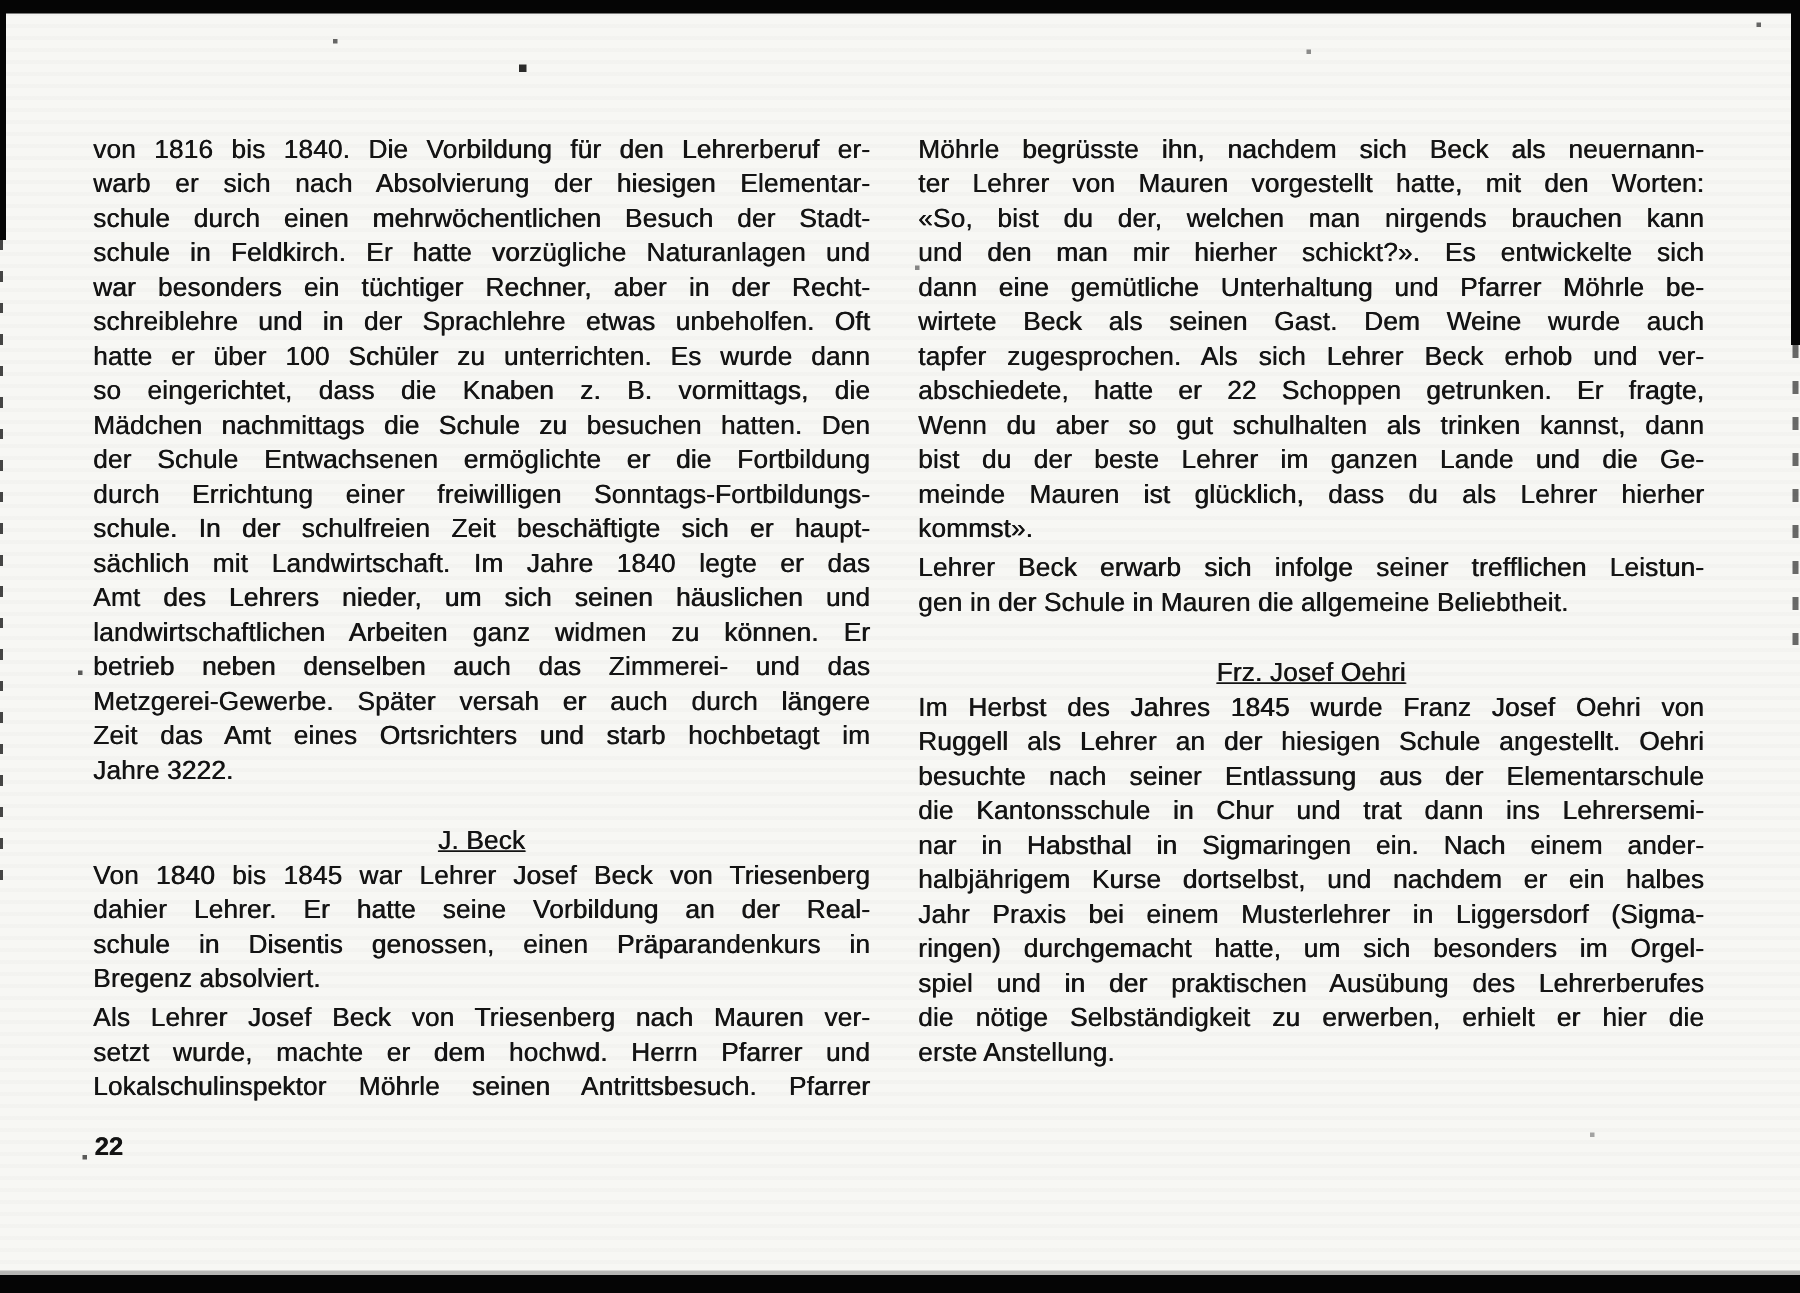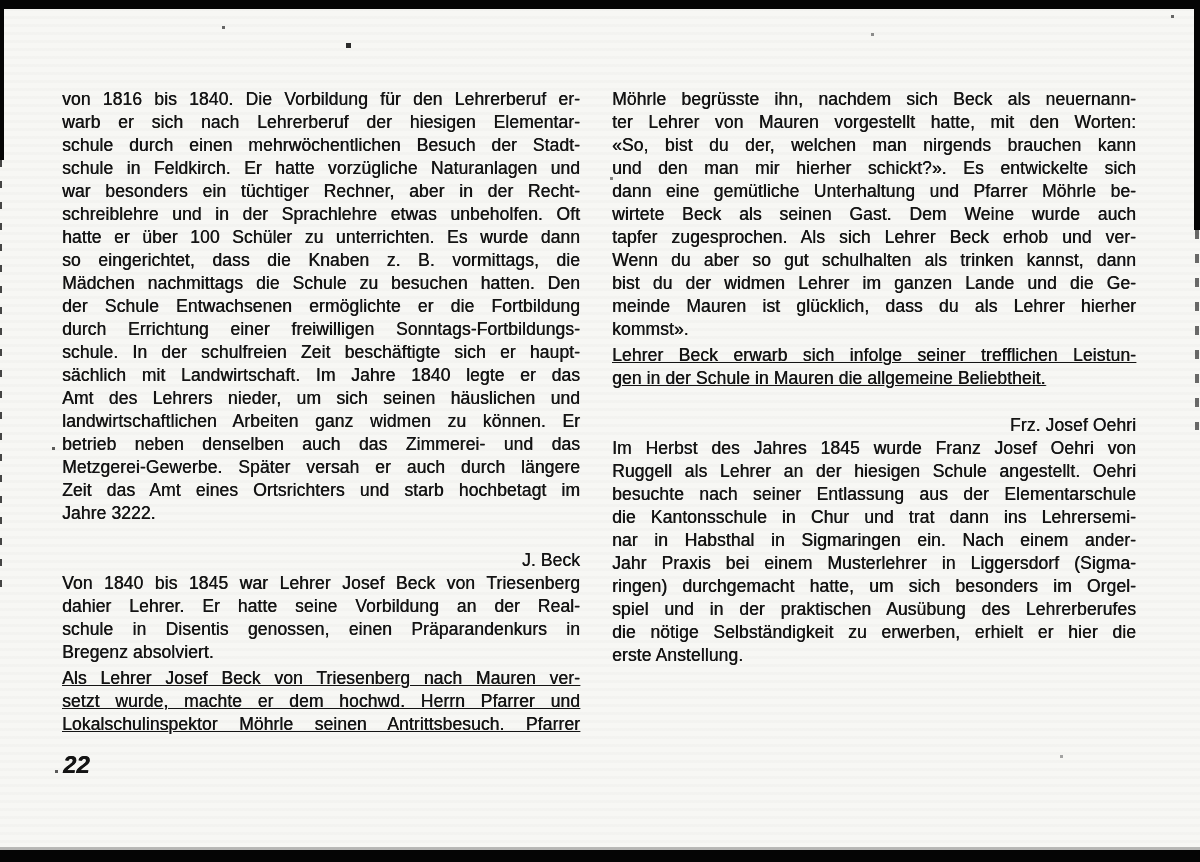--- a/index.html
+++ b/index.html
@@ -47,53 +47,52 @@
   .col {
     position: absolute; top: 88px;
     font-size: 17.5px;
     line-height: 23px;
     letter-spacing: 0.1px;
     text-shadow: 0.4px 0 0 currentColor;  
   }
   .col-left  { left: 62px;  width: 518px; }
   .col-right { left: 612px; width: 524px; }
   .para { margin: 0; }
-  .para + .para { margin-top: 3px; text-decoration: underline; }
+  .para + .para { margin-top: 3px; }
   .line {
     text-align: justify;
     text-align-last: justify;
     white-space: nowrap;
   }
   .line.last { text-align-last: left; }
-  .heading { margin-top: 24px; text-align: right; }
+  .heading { margin-top: 24px; text-align: center; text-decoration: underline; }
   .page-number {
     position: absolute; left: 63px; top: 753px;
-    font-size: 24px; font-weight: bold;
+    font-size: 17px; font-weight: bold;
     line-height: 23px;
     text-shadow: 0.3px 0 0 currentColor;
-    font-style: italic;
   }
 </style>
 </head>
 <body>
 
 <div class="scan" style="--ink: #141414;">
 
   <div class="edge edge-top"></div>
   <div class="edge edge-bottom"></div>
   <div class="edge edge-left-solid"></div>
   <div class="edge-left-dash" style="position:absolute;"></div>
   <div class="edge edge-right-solid"></div>
   <div class="edge-right-dash" style="position:absolute;"></div>
   <div class="specks"></div>
 
   <div class="col col-left">
       <div class="para">
         <div class="line">von 1816 bis 1840. Die Vorbildung für den Lehrerberuf er-</div>
-        <div class="line">warb er sich nach Lehrerberuf der hiesigen Elementar-</div>
+        <div class="line">warb er sich nach Absolvierung der hiesigen Elementar-</div>
         <div class="line">schule durch einen mehrwöchentlichen Besuch der Stadt-</div>
         <div class="line">schule in Feldkirch. Er hatte vorzügliche Naturanlagen und</div>
         <div class="line">war besonders ein tüchtiger Rechner, aber in der Recht-</div>
         <div class="line">schreiblehre und in der Sprachlehre etwas unbeholfen. Oft</div>
         <div class="line">hatte er über 100 Schüler zu unterrichten. Es wurde dann</div>
         <div class="line">so eingerichtet, dass die Knaben z. B. vormittags, die</div>
         <div class="line">Mädchen nachmittags die Schule zu besuchen hatten. Den</div>
         <div class="line">der Schule Entwachsenen ermöglichte er die Fortbildung</div>
         <div class="line">durch Errichtung einer freiwilligen Sonntags-Fortbildungs-</div>
         <div class="line">schule. In der schulfreien Zeit beschäftigte sich er haupt-</div>
@@ -120,36 +119,38 @@
     </div>
   <div class="col col-right">
       <div class="para">
         <div class="line">Möhrle begrüsste ihn, nachdem sich Beck als neuernann-</div>
         <div class="line">ter Lehrer von Mauren vorgestellt hatte, mit den Worten:</div>
         <div class="line">«So, bist du der, welchen man nirgends brauchen kann</div>
         <div class="line">und den man mir hierher schickt?». Es entwickelte sich</div>
         <div class="line">dann eine gemütliche Unterhaltung und Pfarrer Möhrle be-</div>
         <div class="line">wirtete Beck als seinen Gast. Dem Weine wurde auch</div>
         <div class="line">tapfer zugesprochen. Als sich Lehrer Beck erhob und ver-</div>
+        <div class="line">abschiedete, hatte er 22 Schoppen getrunken. Er fragte,</div>
         <div class="line">Wenn du aber so gut schulhalten als trinken kannst, dann</div>
-        <div class="line">bist du der widmen Lehrer im ganzen Lande und die Ge-</div>
+        <div class="line">bist du der beste Lehrer im ganzen Lande und die Ge-</div>
         <div class="line">meinde Mauren ist glücklich, dass du als Lehrer hierher</div>
         <div class="line last">kommst».</div>
       </div>
       <div class="para">
         <div class="line">Lehrer Beck erwarb sich infolge seiner trefflichen Leistun-</div>
         <div class="line last">gen in der Schule in Mauren die allgemeine Beliebtheit.</div>
       </div>
       <div class="heading">Frz. Josef Oehri</div>
       <div class="para">
         <div class="line">Im Herbst des Jahres 1845 wurde Franz Josef Oehri von</div>
         <div class="line">Ruggell als Lehrer an der hiesigen Schule angestellt. Oehri</div>
         <div class="line">besuchte nach seiner Entlassung aus der Elementarschule</div>
         <div class="line">die Kantonsschule in Chur und trat dann ins Lehrersemi-</div>
         <div class="line">nar in Habsthal in Sigmaringen ein. Nach einem ander-</div>
+        <div class="line">halbjährigem Kurse dortselbst, und nachdem er ein halbes</div>
         <div class="line">Jahr Praxis bei einem Musterlehrer in Liggersdorf (Sigma-</div>
         <div class="line">ringen) durchgemacht hatte, um sich besonders im Orgel-</div>
         <div class="line">spiel und in der praktischen Ausübung des Lehrerberufes</div>
         <div class="line">die nötige Selbständigkeit zu erwerben, erhielt er hier die</div>
         <div class="line last">erste Anstellung.</div>
       </div>
     </div>
 
   <div class="page-number">22</div>
 

